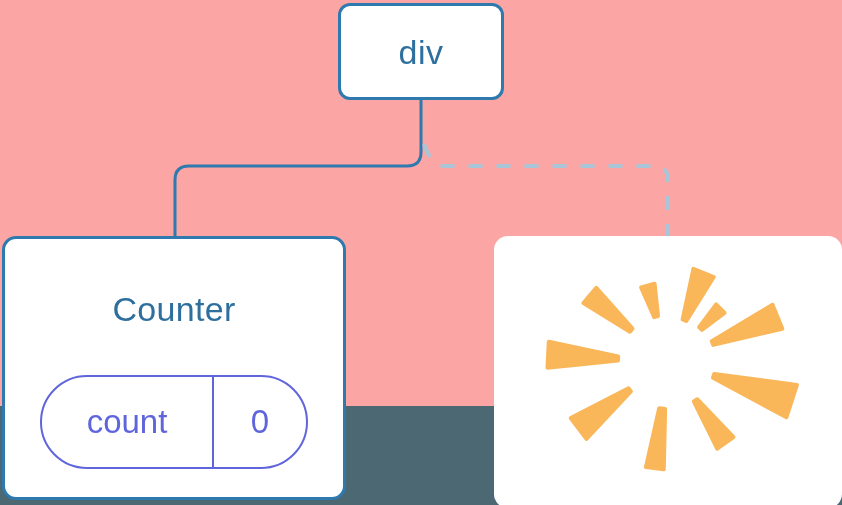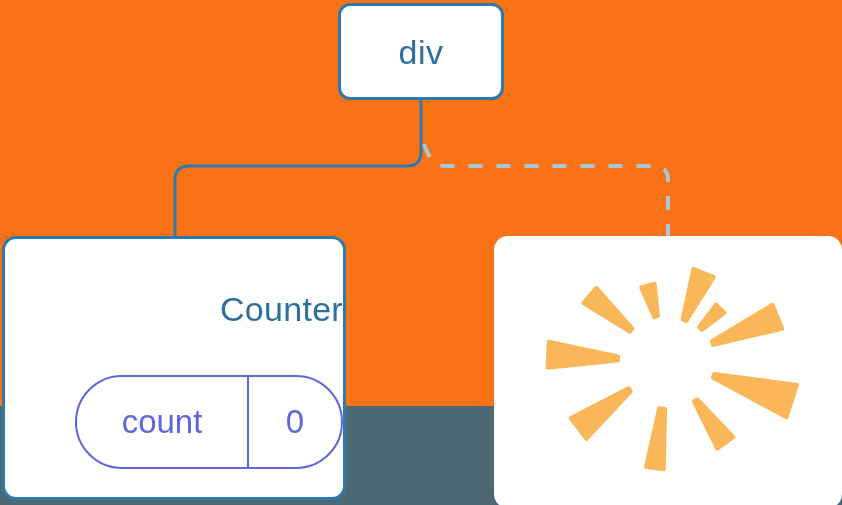--- a/index.html
+++ b/index.html
@@ -10,21 +10,21 @@
     width: 842px;
     height: 505px;
     overflow: hidden;
     font-family: "Liberation Sans", sans-serif;
     background: #4c6873;
   }
   #stage {
     position: relative;
     width: 842px;
     height: 406px;
-    background: #f97316;
+    background: #fca5a5;
   }
 
   
   #connectors {
     position: absolute;
     left: 0;
     top: 0;
     width: 842px;
     height: 505px;
   }
@@ -59,21 +59,21 @@
 
   
   #node-counter {
     left: 2px;
     top: 236px;
     width: 344px;
     height: 264px;
     border-radius: 14px;
     display: flex;
     flex-direction: column;
-    align-items: flex-end;
+    align-items: center;
   }
   .node-title-counter {
     color: #2e6f9e;
     font-size: 34px;
     line-height: 1;
     margin-top: 53px;
     letter-spacing: 0.3px;
   }
 
   

